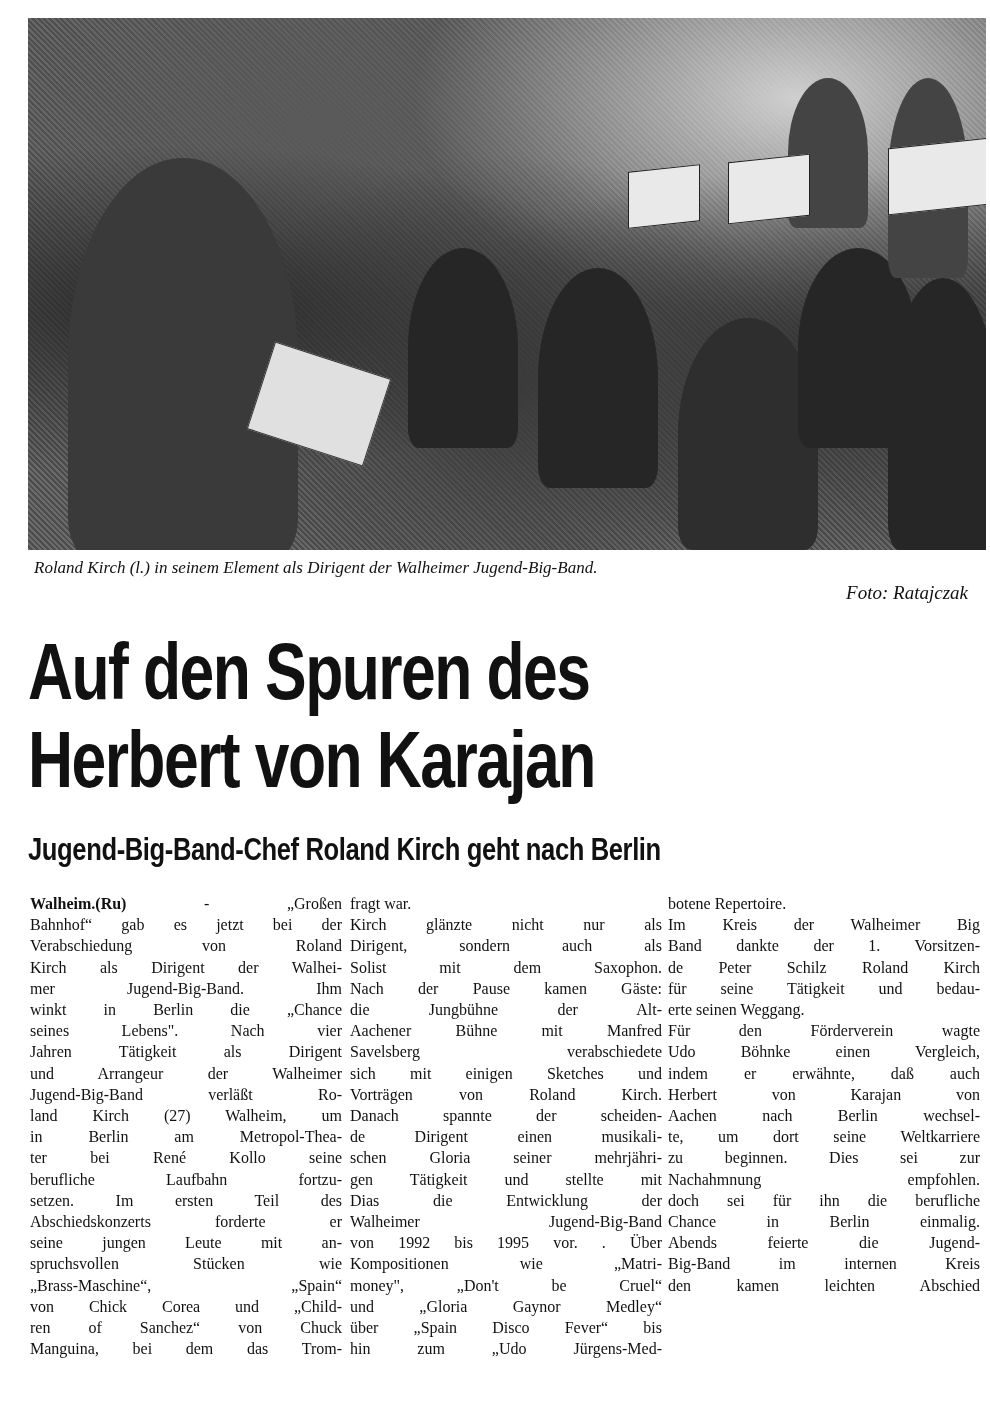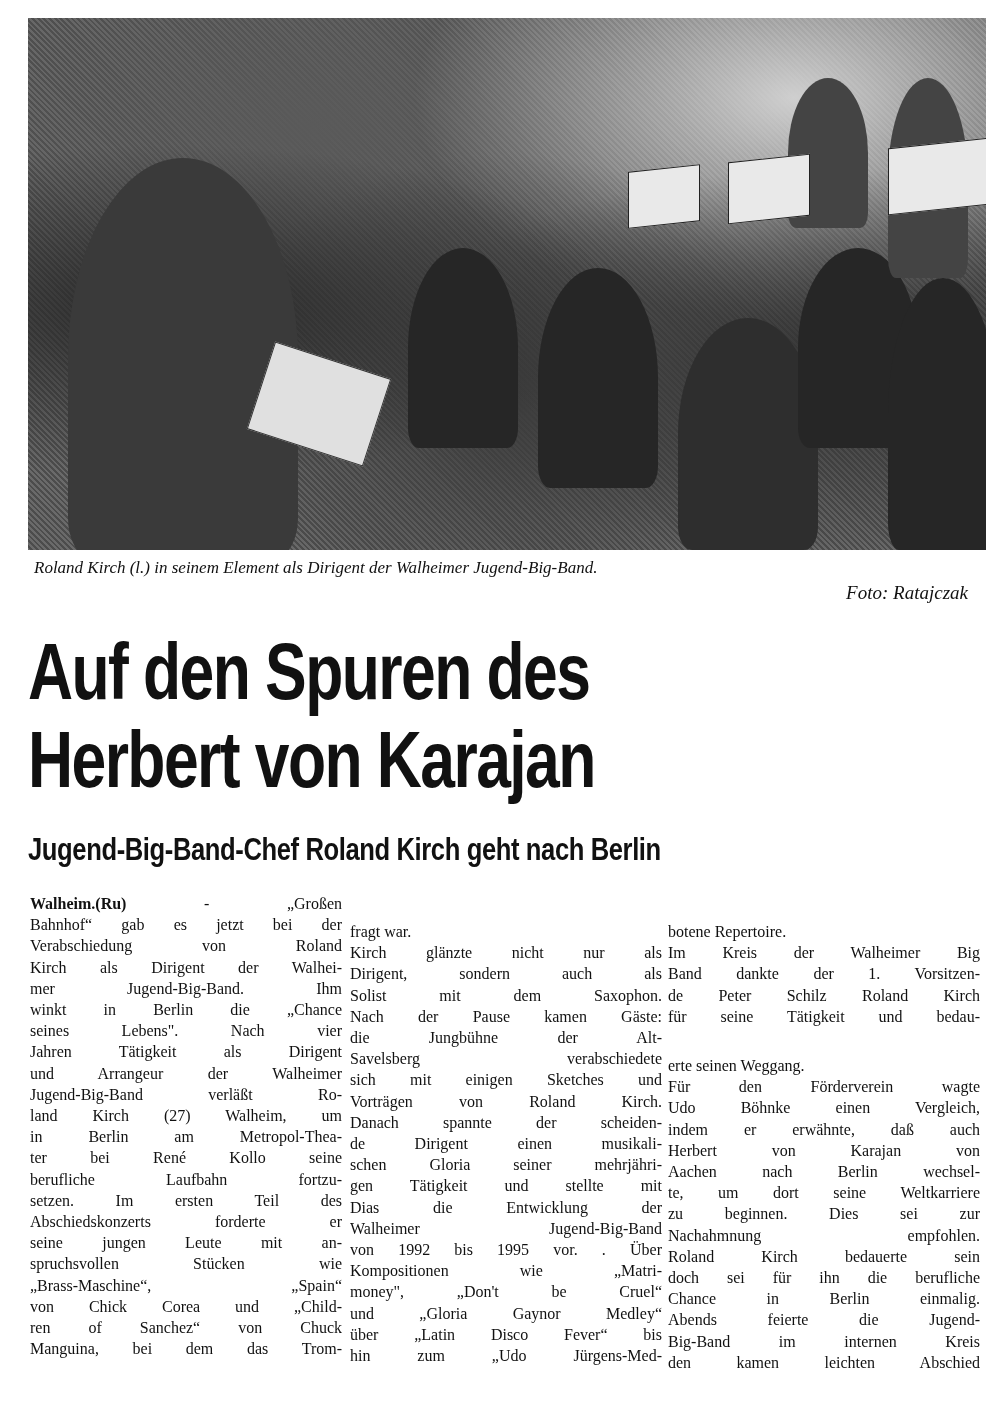--- a/index.html
+++ b/index.html
@@ -39,21 +39,21 @@
       font-size: 32px; line-height: 38px; letter-spacing: -0.5px;
       transform: scaleX(0.8); transform-origin: left top; width: 1100px;
     }
 
     .col {
       position: absolute; top: 893px; width: 312px;
       font-size: 16px; line-height: 21.2px; text-align: justify;
       hyphens: manual;
     }
     .col .line { display: block; text-align: justify; text-align-last: justify; white-space: nowrap; overflow: hidden; }
-    .col .line.last { text-align-last: left; margin-top: 28px; }
+    .col .line.last { text-align-last: left; }
     .col1 { left: 30px; }
     .col2 { left: 350px; }
     .col3 { left: 668px; }
     .dateline { font-weight: 700; }
   </style>
 </head>
 <body>
 
 <div class="photo" aria-label="Conductor Roland Kirch leading the Walheimer Jugend-Big-Band; saxophone section seated in front, trombones standing with music stands in back">
   <div class="figure" style="left:40px;top:140px;width:230px;height:400px;background:#3a3a3a;"></div>
@@ -104,51 +104,51 @@
   <span class="line">Manguina, bei dem das Trom-</span>
 </div>
 
 <div class="col col2">
   <span class="line last">fragt war.</span>
   <span class="line">Kirch glänzte nicht nur als</span>
   <span class="line">Dirigent, sondern auch als</span>
   <span class="line">Solist mit dem Saxophon.</span>
   <span class="line">Nach der Pause kamen Gäste:</span>
   <span class="line">die Jungbühne der Alt-</span>
+  <span class="line">Aachener Bühne mit Manfred</span>
   <span class="line">Savelsberg verabschiedete</span>
   <span class="line">sich mit einigen Sketches und</span>
   <span class="line">Vorträgen von Roland Kirch.</span>
   <span class="line">Danach spannte der scheiden-</span>
   <span class="line">de Dirigent einen musikali-</span>
   <span class="line">schen Gloria seiner mehrjähri-</span>
   <span class="line">gen Tätigkeit und stellte mit</span>
   <span class="line">Dias die Entwicklung der</span>
   <span class="line">Walheimer Jugend-Big-Band</span>
   <span class="line">von 1992 bis 1995 vor. . Über</span>
   <span class="line">Kompositionen wie „Matri-</span>
   <span class="line">money", „Don't be Cruel“</span>
   <span class="line">und „Gloria Gaynor Medley“</span>
-  <span class="line">über „Latin Disco Fever“ bis</span>
+  <span class="line">über „Spain Disco Fever“ bis</span>
   <span class="line">hin zum „Udo Jürgens-Med-</span>
 </div>
 
 <div class="col col3">
   <span class="line last">botene Repertoire.</span>
   <span class="line">Im Kreis der Walheimer Big</span>
   <span class="line">Band dankte der 1. Vorsitzen-</span>
   <span class="line">de Peter Schilz Roland Kirch</span>
   <span class="line">für seine Tätigkeit und bedau-</span>
   <span class="line last">erte seinen Weggang.</span>
   <span class="line">Für den Förderverein wagte</span>
   <span class="line">Udo Böhnke einen Vergleich,</span>
   <span class="line">indem er erwähnte, daß auch</span>
   <span class="line">Herbert von Karajan von</span>
   <span class="line">Aachen nach Berlin wechsel-</span>
   <span class="line">te, um dort seine Weltkarriere</span>
   <span class="line">zu beginnen. Dies sei zur</span>
   <span class="line">Nachahmnung empfohlen.</span>
-  <span class="line">Roland Kirch bedauerte sein</span>
   <span class="line">doch sei für ihn die berufliche</span>
   <span class="line">Chance in Berlin einmalig.</span>
   <span class="line">Abends feierte die Jugend-</span>
   <span class="line">Big-Band im internen Kreis</span>
   <span class="line">den kamen leichten Abschied</span>
 </div>
 
 </body></html>

